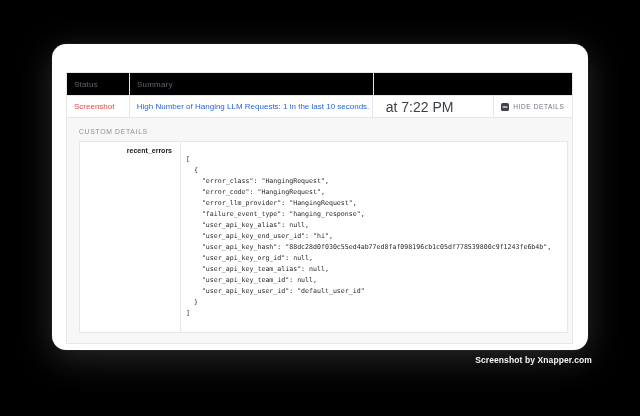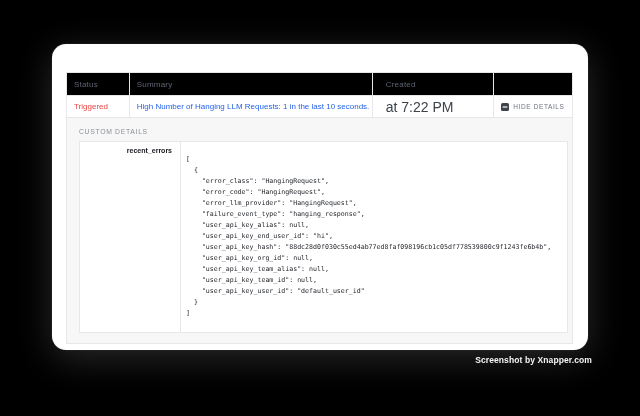--- a/index.html
+++ b/index.html
@@ -82,27 +82,26 @@
 </head>
 <body>
 
 <div class="stage">
   <div class="card">
     <div class="table">
 
       <div class="thead">
         <div class="th c-status">Status</div>
         <div class="th c-summary">Summary</div>
-        <div class="th c-created">Created</div>
         <div class="th c-actions"></div>
       </div>
 
       <div class="trow">
         <div class="td c-status">
-          <span class="status">Triggered</span>
+          <span class="status">Screenshot</span>
         </div>
         <div class="td c-summary">
           <a class="link">High Number of Hanging LLM Requests: 1 in the last 10 seconds.</a>
         </div>
         <div class="td c-created">
           <span class="created-txt">at 7:22 PM</span>
         </div>
         <div class="td c-actions">
           <button class="hide-btn">
             <svg class="minus-ic" width="8" height="8" viewBox="0 0 8 8">

